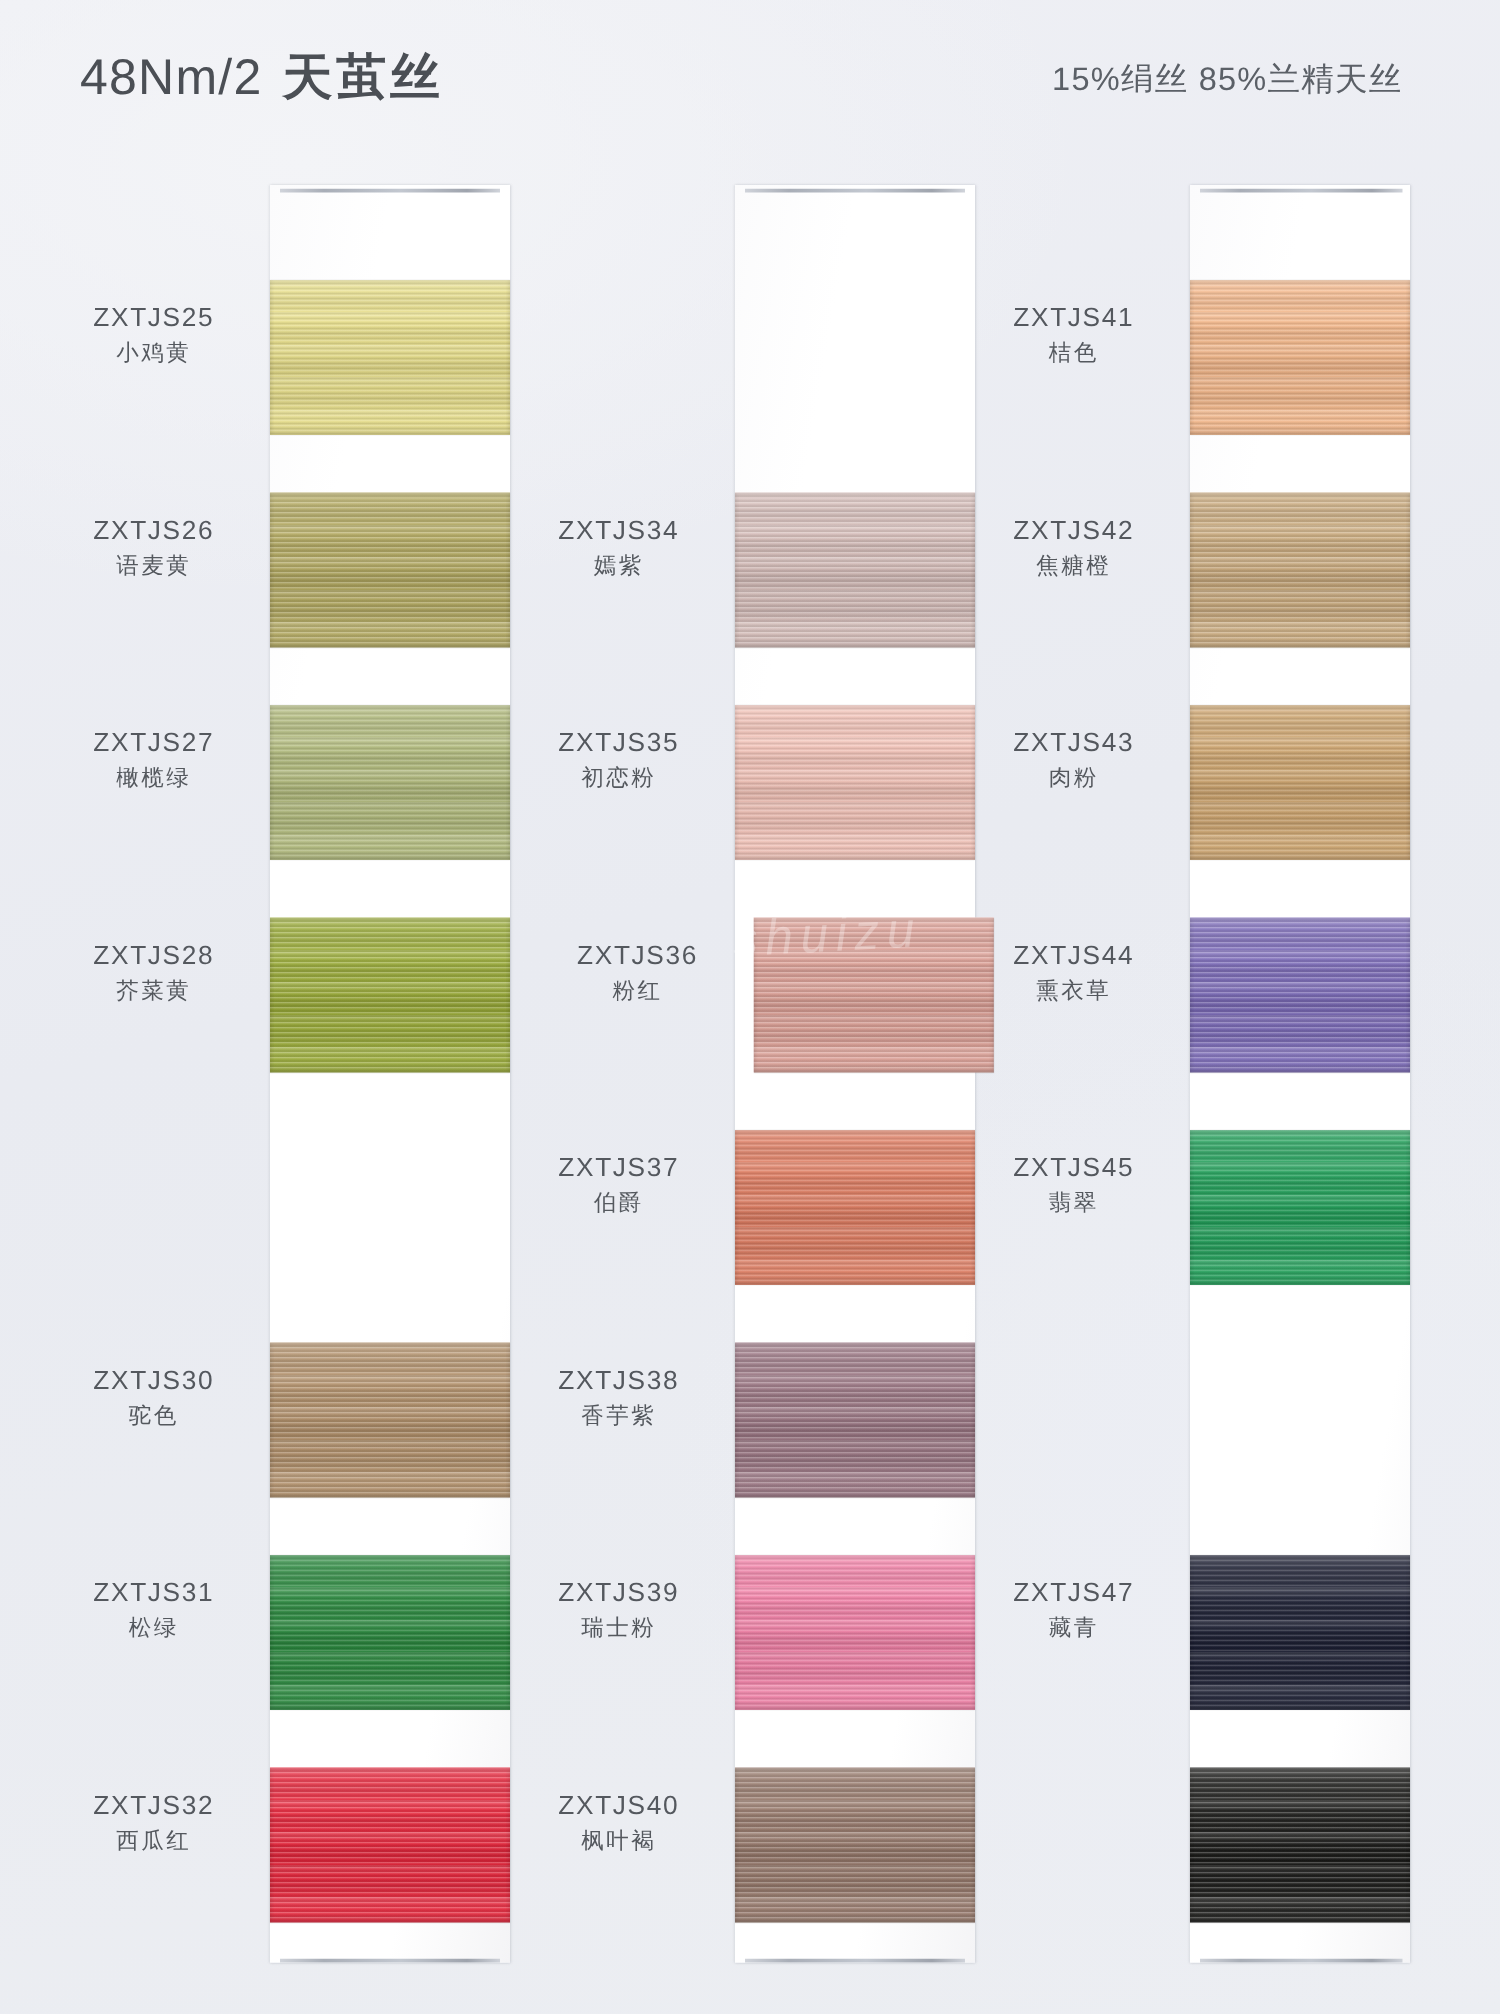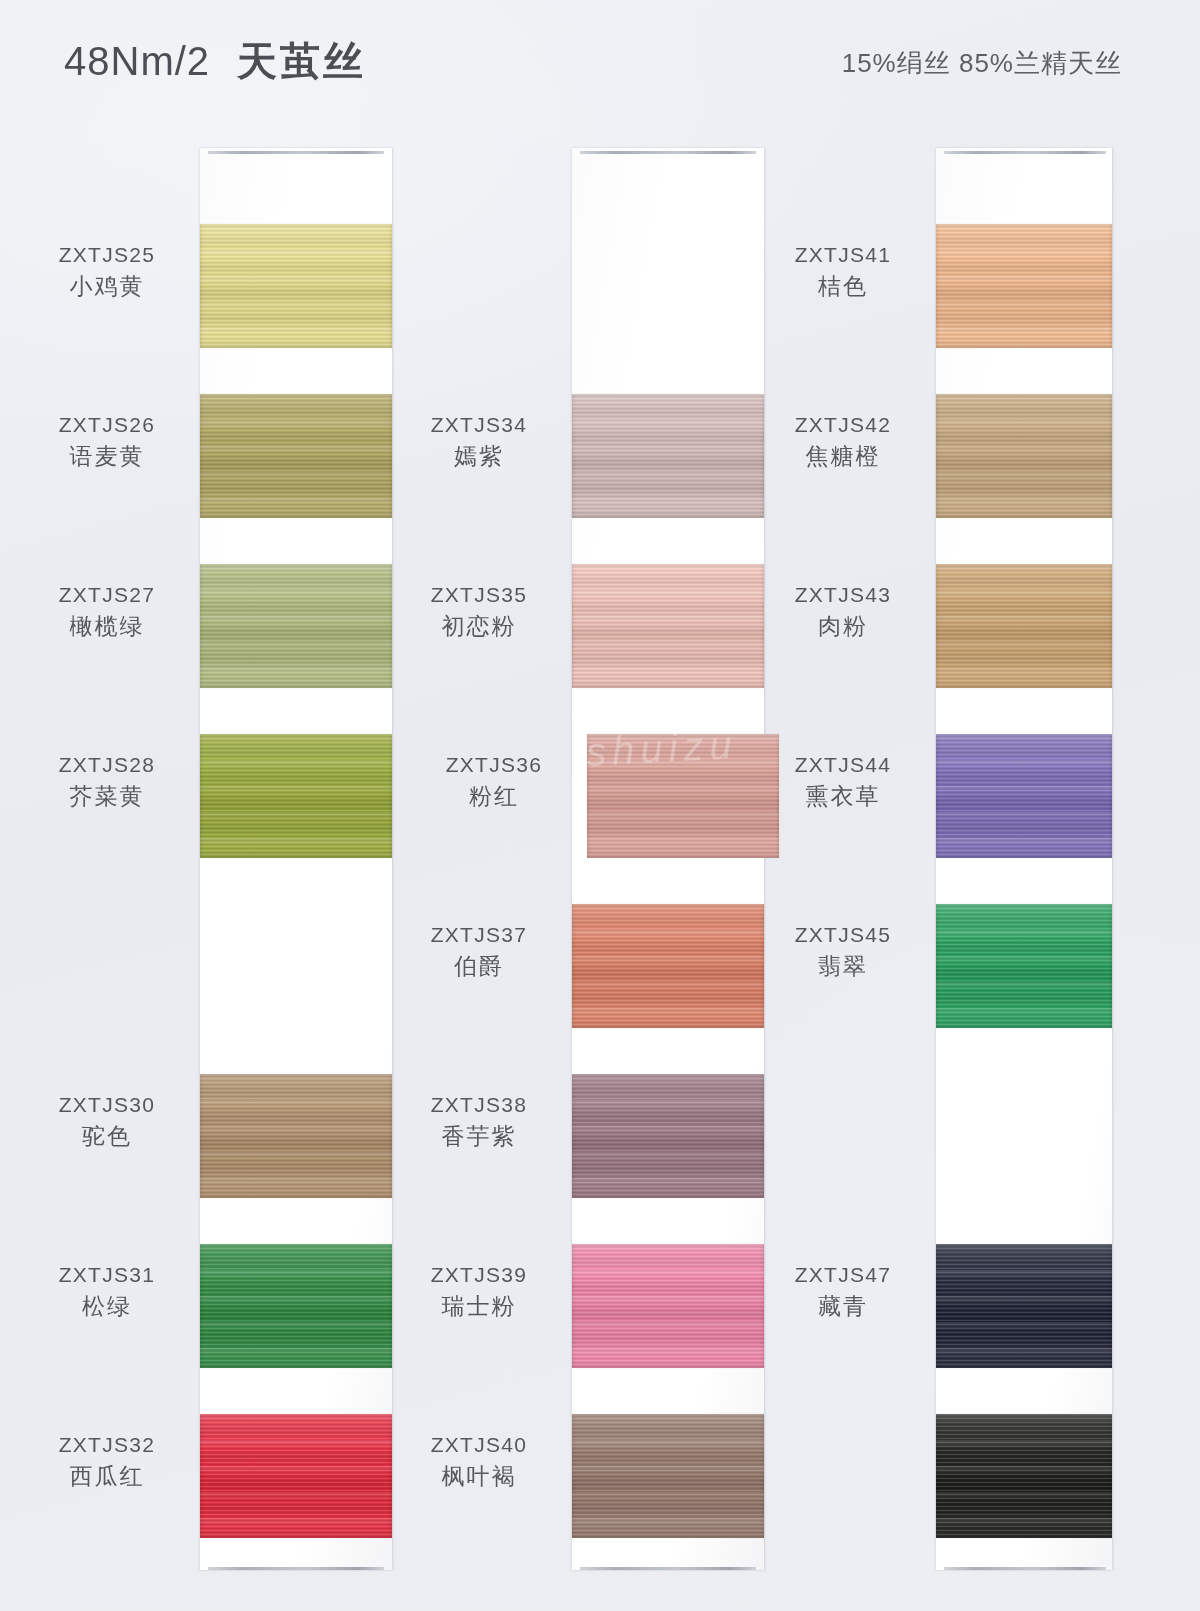--- a/index.html
+++ b/index.html
@@ -49,37 +49,37 @@
     color: #4b4f55;
     white-space: nowrap;
   }
   .title .code {
     font-weight: 400;
     letter-spacing: 1px;
   }
   .title .name {
     font-weight: 700;
     letter-spacing: 3px;
-    margin-left: 27px;
+    margin-left: 16px;
   }
   .subtitle {
     position: absolute;
     right: 78px;
     top: 12px;
     font-size: 26px;
     color: #5b6067;
     letter-spacing: 1px;
     white-space: nowrap;
   }
 
   
   .columns {
     position: absolute;
     top: 148px;
-    left: 0;
+    left: 16px;
     width: 1125px;
     height: 1430px;
     text-decoration: underline;
   }
 
   .column {
     position: absolute;
     top: 0;
     width: 370px;
     height: 1425px;
@@ -130,21 +130,21 @@
     color: #54585e;
     line-height: 1.42;
   }
   .label .code {
     display: block;
     font-size: 21px;
     letter-spacing: 1.3px;
   }
   .label .cname {
     display: block;
-    font-size: 23px;
+    font-size: 18px;
     letter-spacing: 2px;
   }
 
   
   .yarn {
     position: absolute;
     left: 178px;
     top: 36px;
     width: 192px;
     height: 124px;

